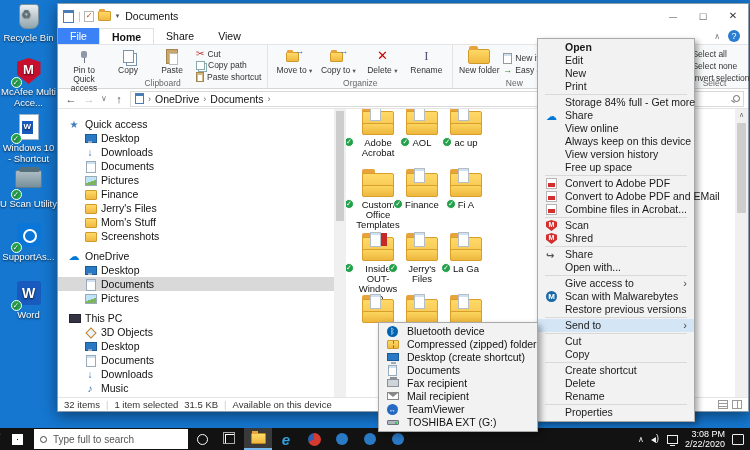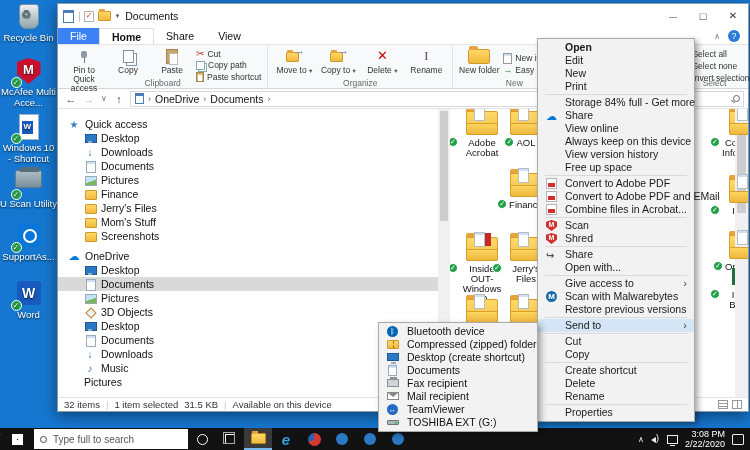--- a/index.html
+++ b/index.html
@@ -97,21 +97,21 @@
   .nav-arrow.dis{color:#c0c0c0}
   .nav-arrow.sm{font-size:8px;color:#777;width:8px}
   .crumbbox{flex:1;height:16px;border:1px solid #d9d9d9;display:flex;align-items:center;gap:4px;padding:0 4px;background:#fff}
   .crumb-sep{color:#666;font-size:9px}
   .searchbox{width:50px;height:16px;border:1px solid #d9d9d9;position:relative;background:#fff}
   .mag{position:absolute;right:3px;top:3px;width:7px;height:7px;border:1px solid #666;border-radius:50%}
   .mag::after{content:"";position:absolute;left:-3px;top:5px;width:4px;height:1px;background:#666;transform:rotate(35deg)}
 
   
   .main{flex:1;display:flex;overflow:hidden;background:#fff}
-  .nav{width:380px;padding-top:8px;font-size:10.5px;overflow:hidden}
+  .nav{width:276px;padding-top:8px;font-size:10.5px;overflow:hidden}
   .trow{height:14px;line-height:14px;display:flex;align-items:center;gap:5px;white-space:nowrap}
   .trow.root{padding-left:10px;margin-top:6px}
   .trow.root.first{margin-top:0}
   .trow.child{padding-left:26px}
   .trow.sel{background:#d9d9d9}
   .ti{display:inline-block;width:12px;text-align:center;flex:0 0 12px}
   .ti-star::after{content:"★";color:#3d7ebf;font-size:10px}
   .ti-mon{position:relative;height:10px}
   .ti-mon::before{content:"";position:absolute;left:1px;top:1px;width:10px;height:7px;background:#2a79c5;border:1px solid #1b5a99}
   .ti-mon::after{content:"";position:absolute;left:4px;top:8px;width:4px;height:2px;background:#9ab}
@@ -461,20 +461,24 @@
           <span>Desktop</span>
         </div>
       <div class="trow child sel">
           <span class="ti ti-doc"></span>
           <span>Documents</span>
         </div>
       <div class="trow child">
           <span class="ti ti-pic"></span>
           <span>Pictures</span>
         </div>
+      <div class="trow root">
+          <span class="ti ti-pc"></span>
+          <span>This PC</span>
+        </div>
       <div class="trow child">
           <span class="ti ti-3d"></span>
           <span>3D Objects</span>
         </div>
       <div class="trow child">
           <span class="ti ti-mon"></span>
           <span>Desktop</span>
         </div>
       <div class="trow child">
           <span class="ti ti-doc"></span>
@@ -499,20 +503,28 @@
     <div class="files">
 
       <div class="fcell" style="left:10px;top:2px">
         <div class="fldr">
             <span class="bk"></span>
             <span class="bd"></span>
             <span class="pp"></span>
             <span class="ff"></span>
           </div>
         <div class="flabel"><span class="chk"></span><span>Adobe Acrobat</span></div>
+      </div>
+      <div class="fcell" style="left:10px;top:64px">
+        <div class="fldr">
+            <span class="bk"></span>
+            <span class="bd"></span>
+            <span class="ff"></span>
+          </div>
+        <div class="flabel"><span class="chk"></span><span>Custom Office Templates</span></div>
       </div>
       <div class="fcell" style="left:10px;top:128px">
         <div class="fldr">
             <span class="bk"></span>
             <span class="bd"></span>
             <span class="pp"></span>
             <span class="rp"></span>
             <span class="ff"></span>
           </div>
         <div class="flabel"><span class="chk"></span><span>Inside OUT-Windows 10</span></div>

